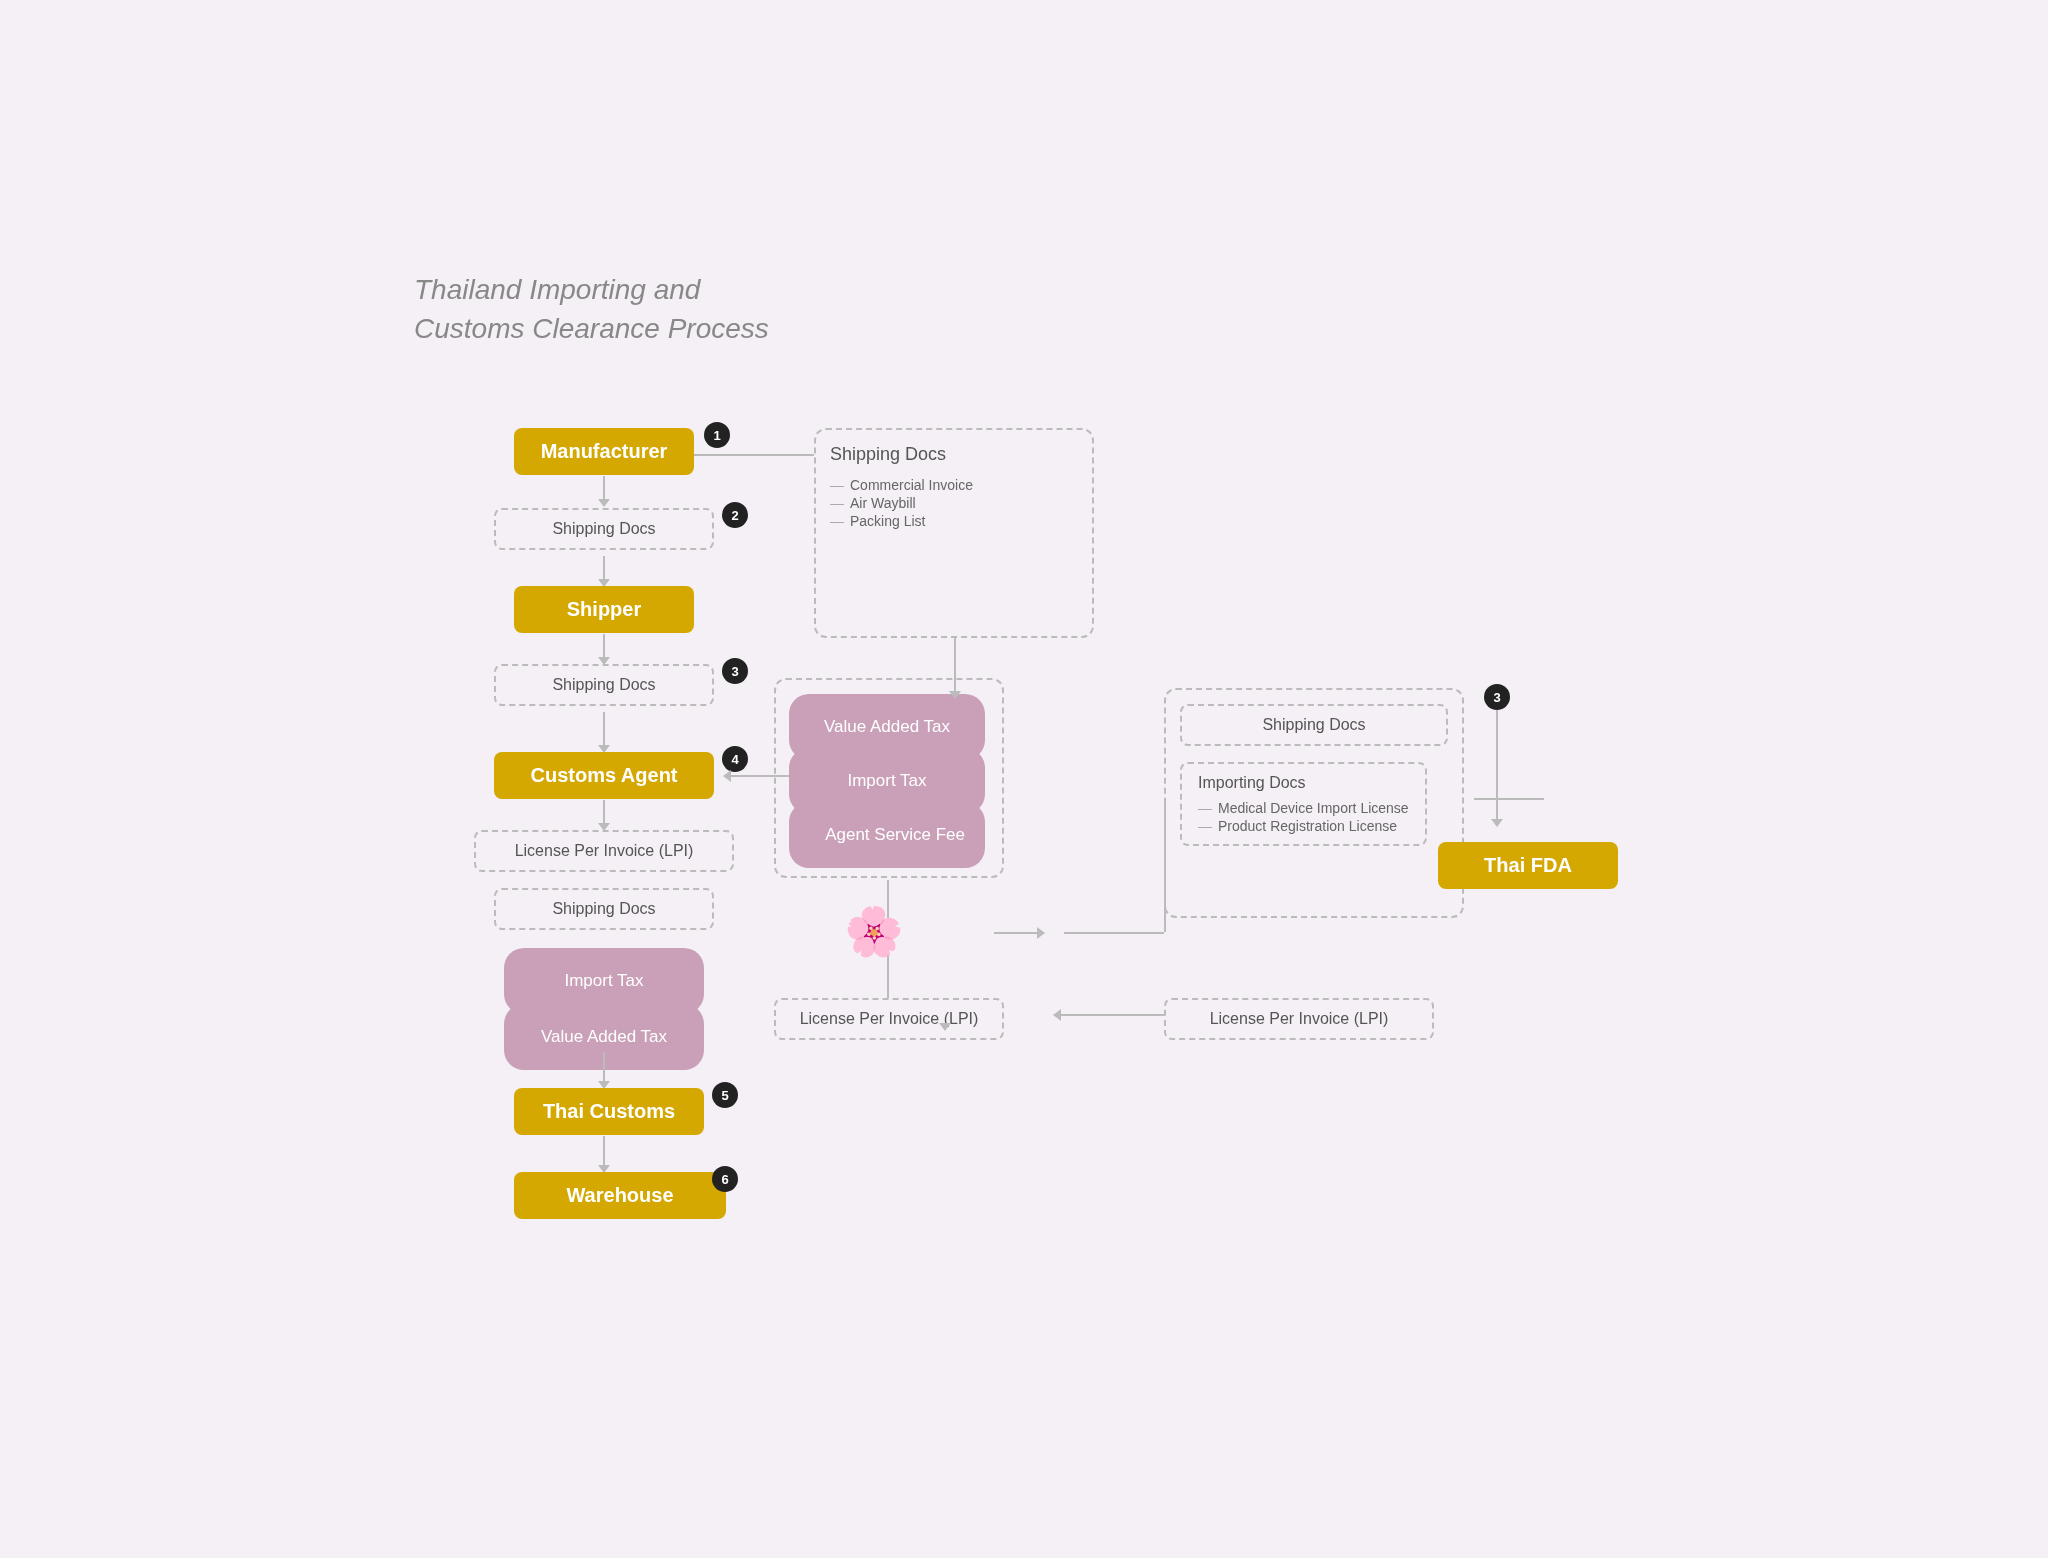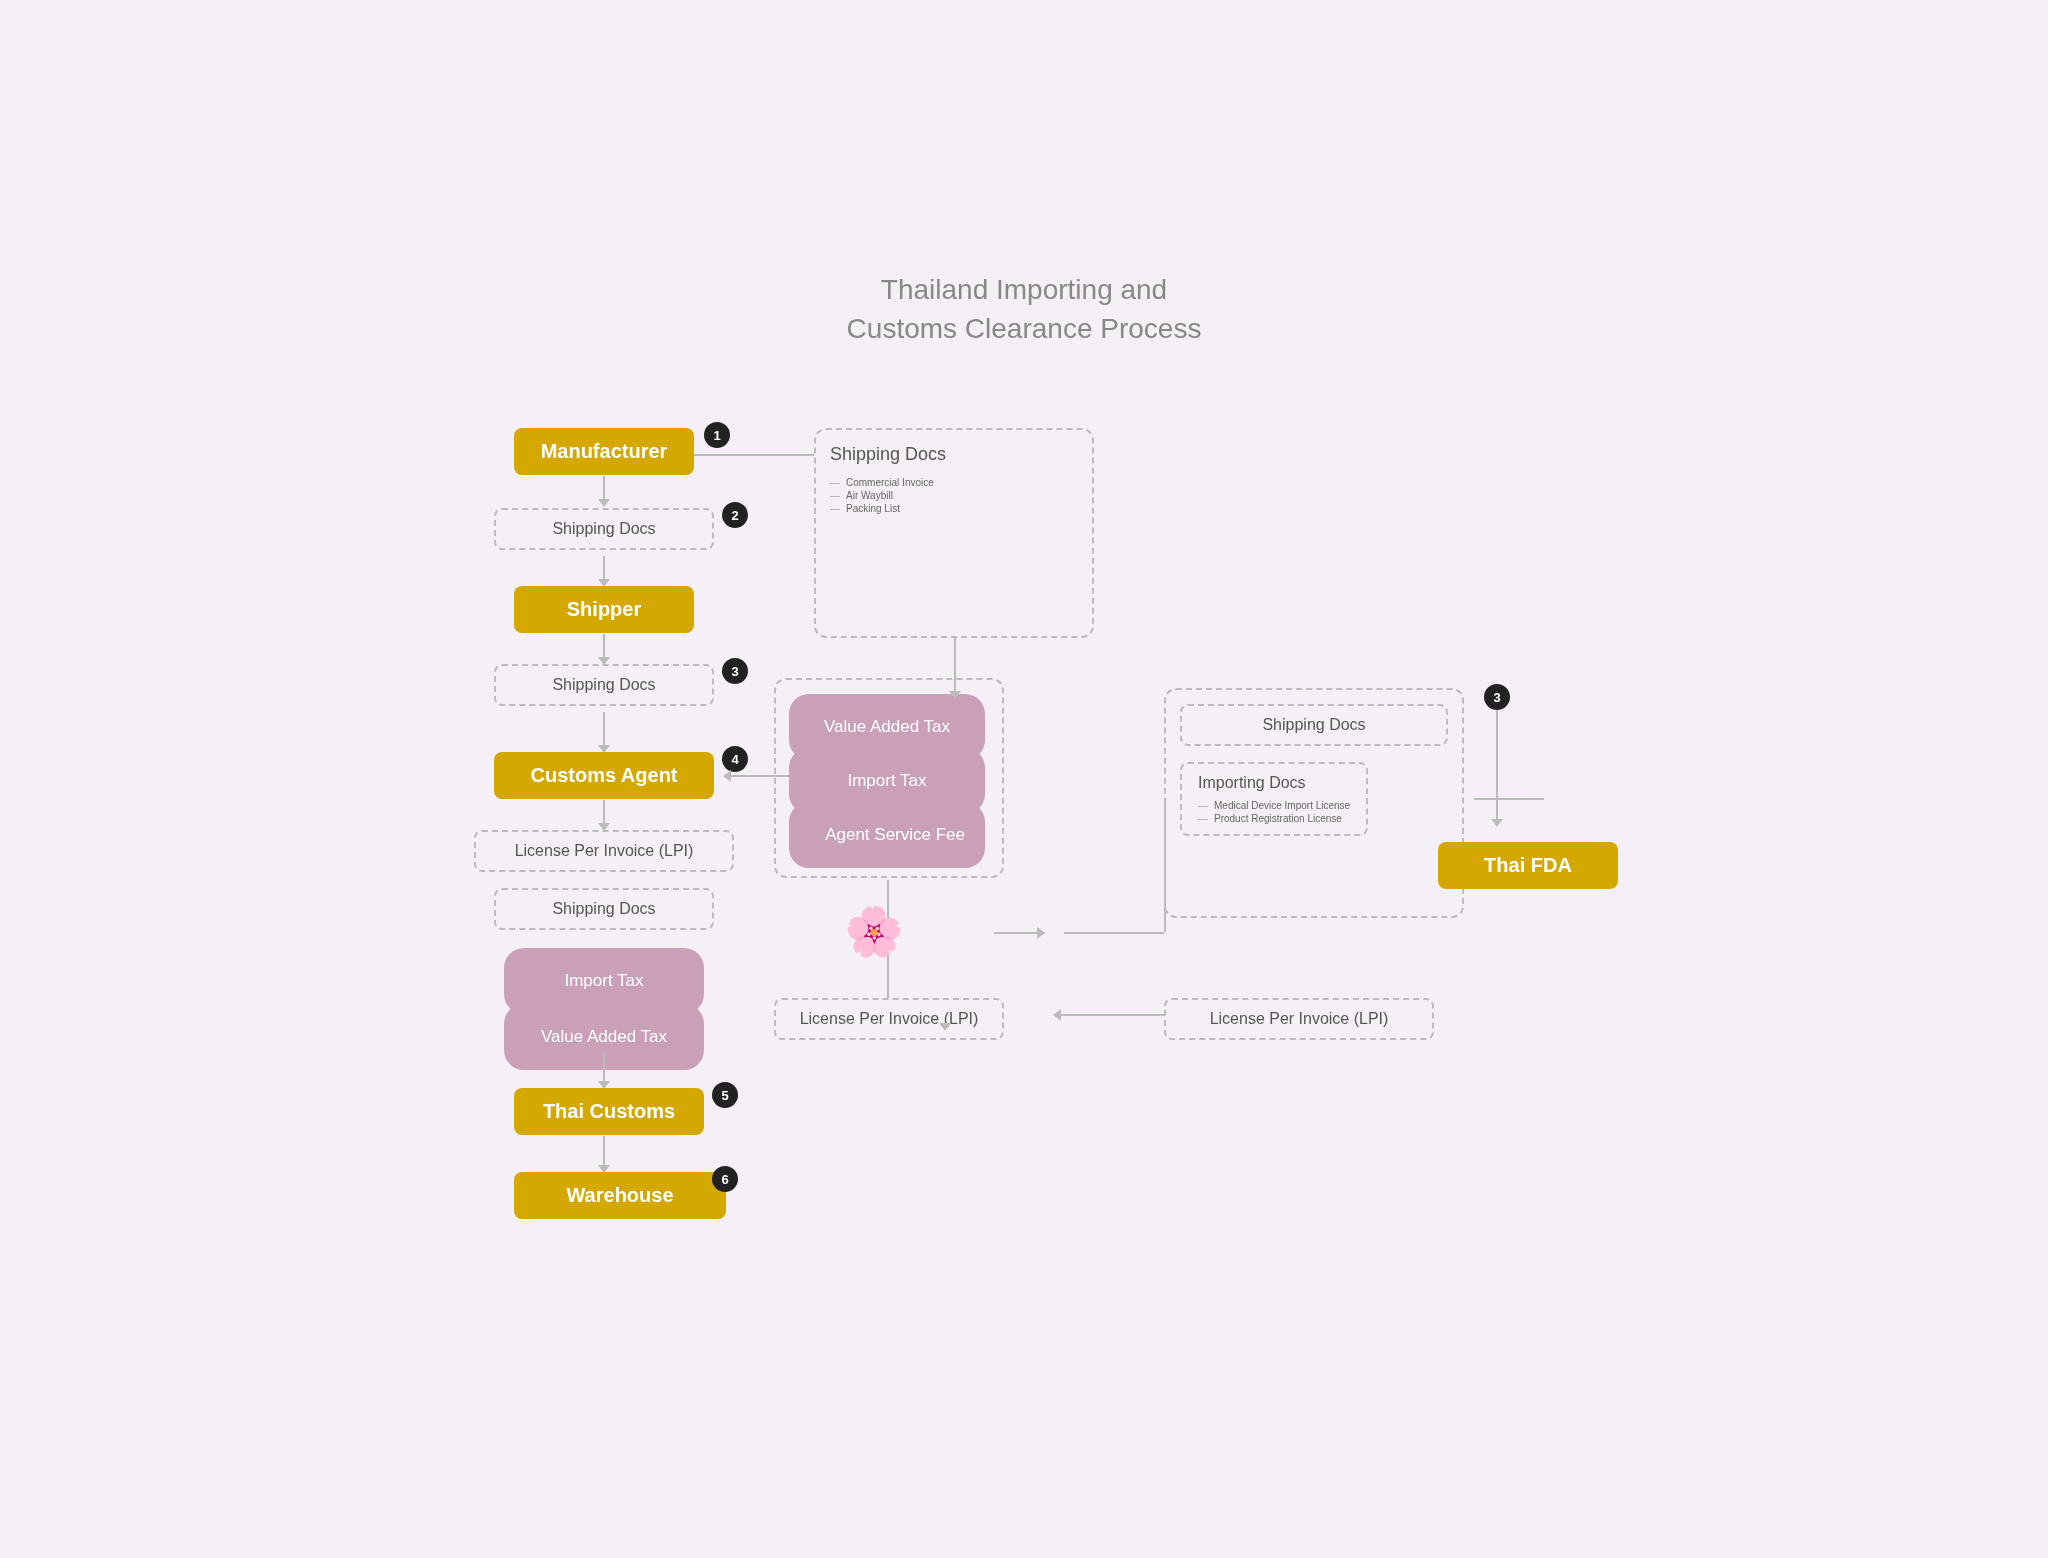--- a/index.html
+++ b/index.html
@@ -13,26 +13,26 @@
       padding: 20px;
     }
     .diagram-container {
       background: #f5f0f5;
       width: 1280px;
       min-height: 980px;
       position: relative;
       padding: 30px;
     }
     .title {
-      text-align: center;
       color: #888;
       font-size: 28px;
       font-weight: 400;
       line-height: 1.4;
       margin-bottom: 60px;
+      font-style: italic;
     }
     .flow-area {
       position: relative;
       width: 100%;
       height: 880px;
     }
     
     .box-gold {
       background: #d4a800;
       color: white;
@@ -161,21 +161,21 @@
       color: white;
       border-radius: 8px;
       padding: 14px 24px;
       font-size: 22px;
       font-weight: 700;
       margin-top: 6px;
     }
     
     .sub-list {
       text-align: left;
-      font-size: 10px;
+      font-size: 14px;
       color: #666;
       margin-top: 4px;
     }
     .sub-list div {
       display: flex;
       align-items: center;
       gap: 6px;
       margin-top: 2px;
     }
     .sub-list div::before {

